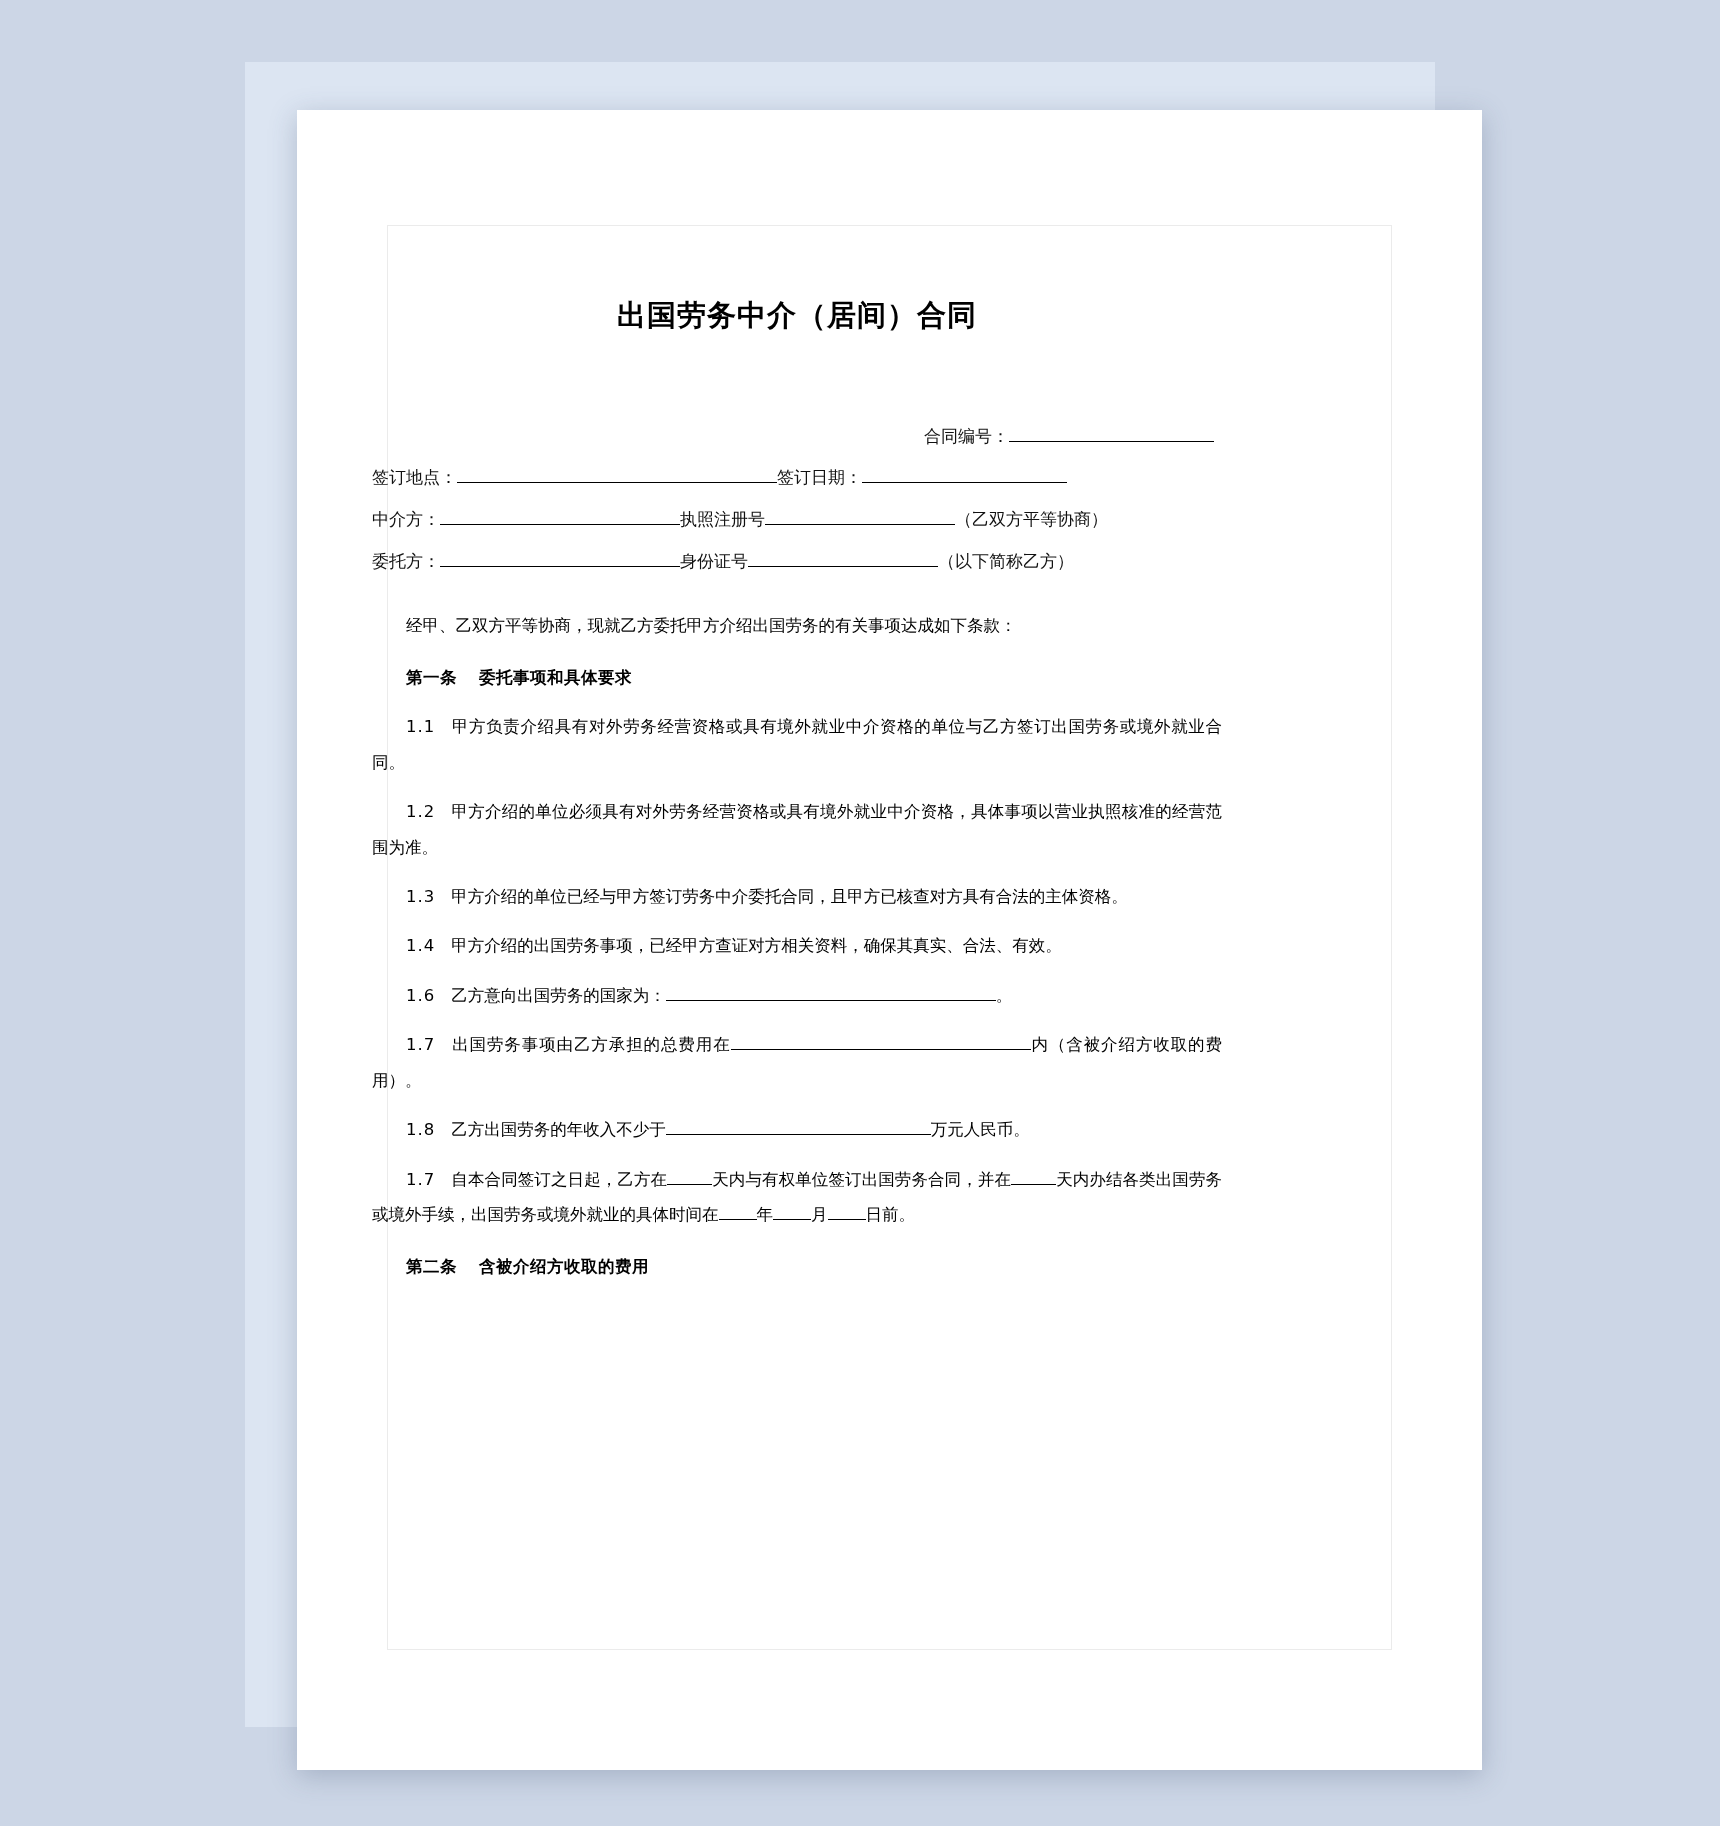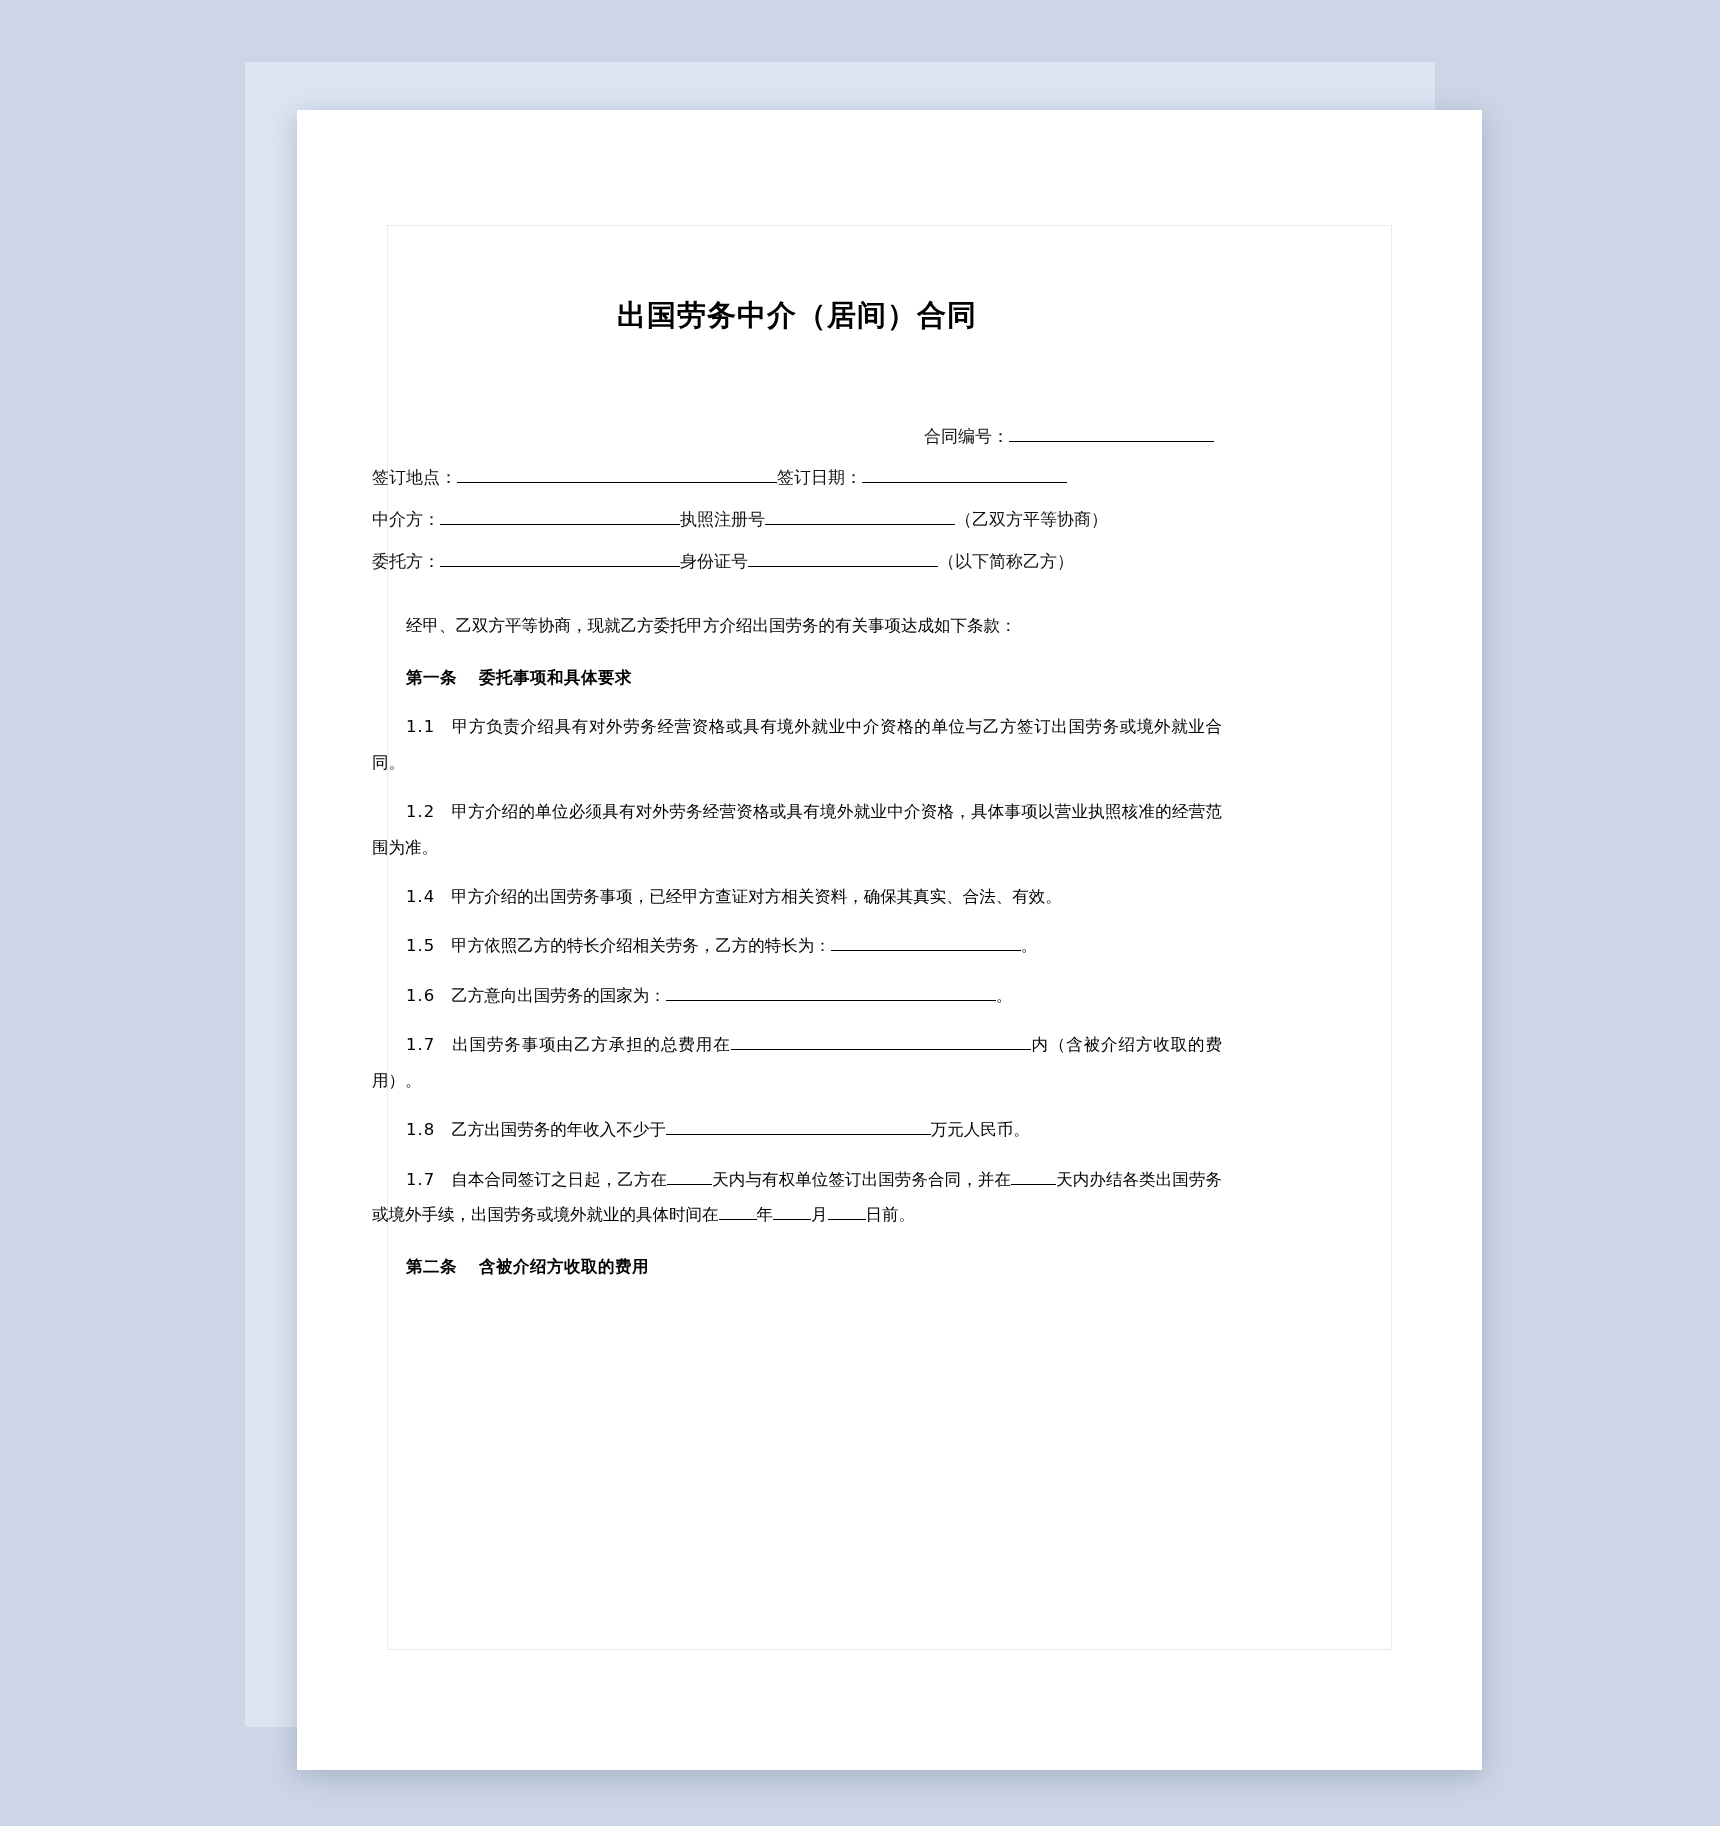--- a/index.html
+++ b/index.html
@@ -143,24 +143,24 @@
       <div class="body-text">
 
         <p class="para indent">经甲、乙双方平等协商，现就乙方委托甲方介绍出国劳务的有关事项达成如下条款：</p>
 
         <p class="clause-head"><span>第一条</span><span class="gap-md"></span><span>委托事项和具体要求</span></p>
 
         <p class="para indent"><span class="num">1.1</span><span class="gap-sm"></span><span>甲方负责介绍具有对外劳务经营资格或具有境外就业中介资格的单位与乙方签订出国劳务或境外就业合同。</span></p>
 
         <p class="para indent"><span class="num">1.2</span><span class="gap-sm"></span><span>甲方介绍的单位必须具有对外劳务经营资格或具有境外就业中介资格，具体事项以营业执照核准的经营范围为准。</span></p>
 
+        <p class="para indent"><span class="num">1.3</span><span class="gap-sm"></span><span>甲方介绍的单位已经与甲方签订劳务中介委托合同，且甲方已核查对方具有合法的主体资格。</span></p>
 
         <p class="para indent"><span class="num">1.4</span><span class="gap-sm"></span><span>甲方介绍的出国劳务事项，已经甲方查证对方相关资料，确保其真实、合法、有效。</span></p>
 
-        <p class="para indent"><span class="num">1.5</span><span class="gap-sm"></span><span>甲方依照乙方的特长介绍相关劳务，乙方的特长为：</span><span class="ul w-md"></span><span>。</span></p>
 
         <p class="para indent"><span class="num">1.6</span><span class="gap-sm"></span><span>乙方意向出国劳务的国家为：</span><span class="ul" style="width:330px"></span><span>。</span></p>
 
         <p class="para indent"><span class="num">1.7</span><span class="gap-sm"></span><span>出国劳务事项由乙方承担的总费用在</span><span class="ul" style="width:300px"></span><span>内（含被介绍方收取的费用）。</span></p>
 
         <p class="para indent"><span class="num">1.8</span><span class="gap-sm"></span><span>乙方出国劳务的年收入不少于</span><span class="ul" style="width:265px"></span><span>万元人民币。</span></p>
 
         <p class="para indent"><span class="num">1.7</span><span class="gap-sm"></span><span>自本合同签订之日起，乙方在</span><span class="ul w-sm"></span><span>天内与有权单位签订出国劳务合同，并在</span><span class="ul w-sm"></span><span>天内办结各类出国劳务或境外手续，出国劳务或境外就业的具体时间在</span><span class="ul w-xs"></span><span>年</span><span class="ul w-xs"></span><span>月</span><span class="ul w-xs"></span><span>日前。</span></p>
 
         <p class="clause-head"><span>第二条</span><span class="gap-md"></span><span>含被介绍方收取的费用</span></p>

